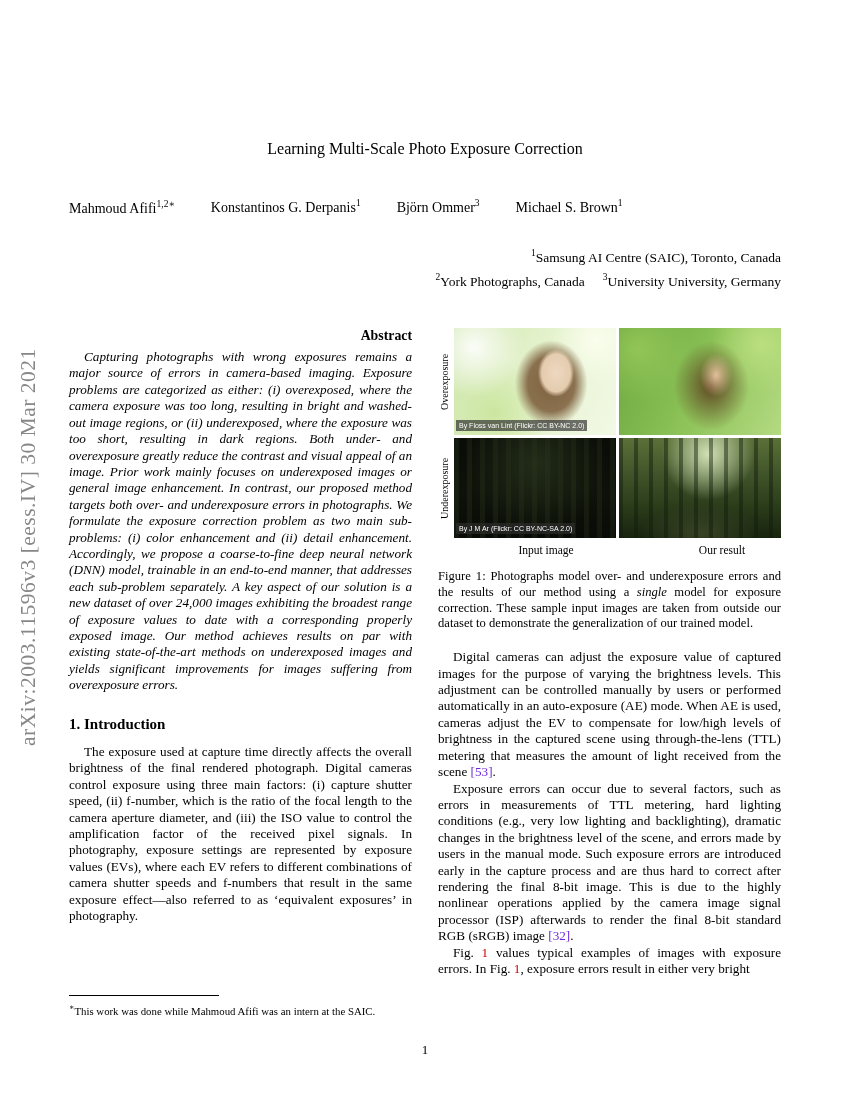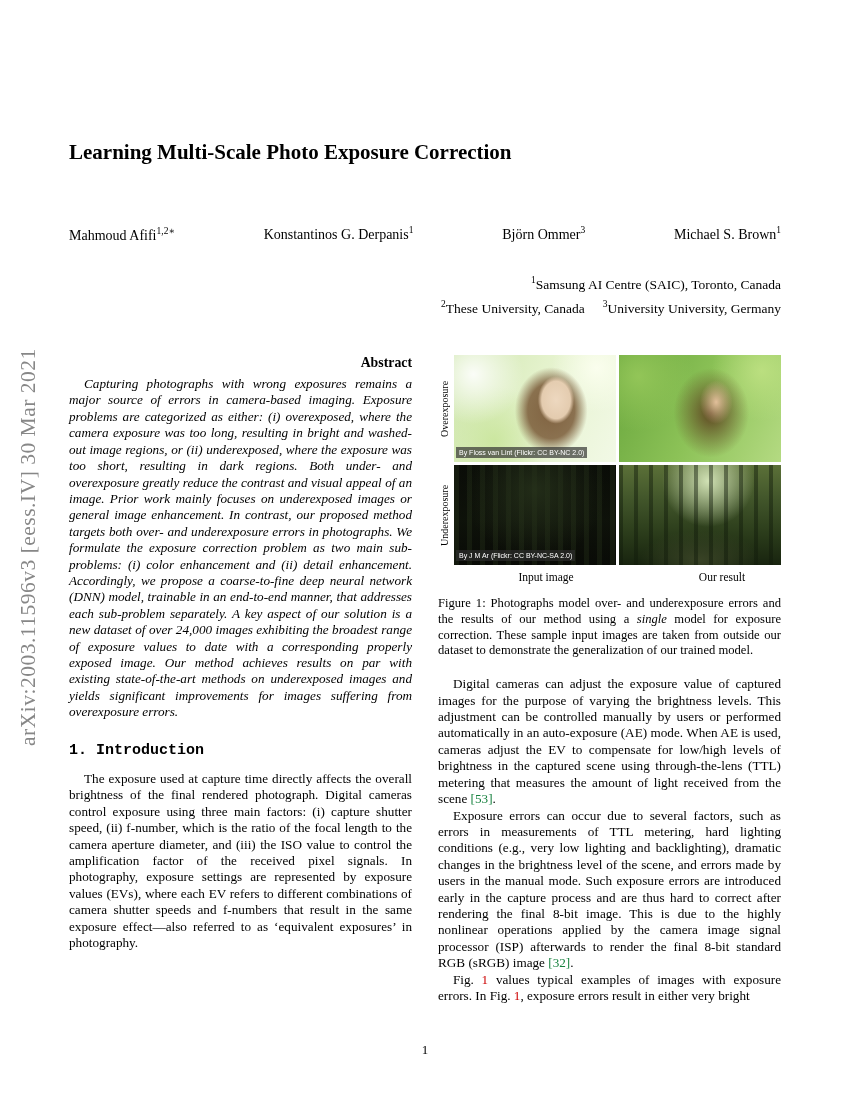--- a/index.html
+++ b/index.html
@@ -22,39 +22,39 @@
     font-size: 21.5px;
     color: #878787;
     letter-spacing: 0.5px;
     text-align: center;
     white-space: nowrap;
   }
 
   
   .content { width: 712px; margin: 0 auto; padding-top: 140px; }
 
-  .paper-title { text-align: left; font-size: 21px; font-weight: bold; }
+  .paper-title { text-align: center; font-size: 16px; font-weight: normal; }
 
   .authors {
-    display: flex; justify-content: space-between; gap: 36px;
-    margin-top: 60px; font-size: 14px;
+    display: flex; justify-content: flex-start; gap: 36px;
+    margin-top: 40px; font-size: 14px;
   }
   .authors sup, .affils sup { font-size: 9.5px; }
 
   .affils { text-align: right; margin-top: 26px; font-size: 13.5px; line-height: 20px; }
   .affil-gap { display: inline-block; width: 18px; }
 
   .columns { display: flex; gap: 26px; margin-top: 36px; }
   .col { width: 343px; font-size: 13.2px; line-height: 16.4px; text-align: justify; }
   .col-left { position: relative; height: 690px; }
 
   .abstract-heading { text-align: right; font-weight: bold; font-size: 13.8px; margin: 0 0 5px 0; }
   .abstract-text { margin: 0; font-style: italic; text-indent: 15px; }
 
-  .section-heading { font-size: 15px; font-weight: bold; margin: 22px 0 12px 0; text-align: left; font-family: Liberation Mono, monospace; }
+  .section-heading { font-size: 15px; font-weight: bold; margin: 22px 0 12px 0; text-align: left; }
   .body-para { margin: 0; text-indent: 15px; }
 
   .footnote { position: absolute; left: 0; bottom: 0; width: 100%; }
   .footnote-rule { width: 150px; border: 0; border-top: 1px solid #000; margin: 0 0 5px 0; }
   .footnote-text { font-size: 10.8px; line-height: 13px; text-align: left; }
   .footnote-text sup { font-size: 8px; }
 
   
   .fig-grid {
     display: grid;
@@ -115,21 +115,21 @@
     margin-top: 4px;
     font-size: 11.5px;
   }
   .fig-collabel { text-align: center; }
 
   .fig-caption { margin-top: 11px; font-size: 12.6px; line-height: 15.8px; text-align: justify; }
   .caption-italic { font-style: italic; }
 
   .first-body-para { margin-top: 17px; }
 
-  .cite { color: #15803d; text-decoration: none; cursor: pointer; }
+  .cite { color: #6d28d9; text-decoration: none; cursor: pointer; }
   .figref { color: #cc0000; text-decoration: none; cursor: pointer; }
 
   .page-number { position: absolute; bottom: 42px; left: 0; width: 100%; text-align: center; font-size: 13px; }
 </style>
 </head>
 <body>
 
 <div class="arxiv-banner">arXiv:2003.11596v3 [eess.IV] 30 Mar 2021</div>
 
 <div class="content">
@@ -138,32 +138,36 @@
 
   <div class="authors">
     <span class="author"><span>Mahmoud Afifi</span><sup>1,2∗</sup></span>
     <span class="author"><span>Konstantinos G. Derpanis</span><sup>1</sup></span>
     <span class="author"><span>Björn Ommer</span><sup>3</sup></span>
     <span class="author"><span>Michael S. Brown</span><sup>1</sup></span>
   </div>
 
   <div class="affils">
     <div><sup>1</sup><span>Samsung AI Centre (SAIC), Toronto, Canada</span></div>
-    <div><sup>2</sup><span>These University, Canada</span><span class="affil-gap"></span><sup>3</sup><span>University University, Germany</span></div>
+    <div><sup>2</sup><span>York Photographs, Canada</span><span class="affil-gap"></span><sup>3</sup><span>University University, Germany</span></div>
   </div>
 
   <div class="columns">
 
     <div class="col col-left">
       <div class="abstract-heading">Abstract</div>
       <p class="abstract-text">Capturing photographs with wrong exposures remains a major source of errors in camera-based imaging. Exposure problems are categorized as either: (i) overexposed, where the camera exposure was too long, resulting in bright and washed-out image regions, or (ii) underexposed, where the exposure was too short, resulting in dark regions. Both under- and overexposure greatly reduce the contrast and visual appeal of an image. Prior work mainly focuses on underexposed images or general image enhancement. In contrast, our proposed method targets both over- and underexposure errors in photographs. We formulate the exposure correction problem as two main sub-problems: (i) color enhancement and (ii) detail enhancement. Accordingly, we propose a coarse-to-fine deep neural network (DNN) model, trainable in an end-to-end manner, that addresses each sub-problem separately. A key aspect of our solution is a new dataset of over 24,000 images exhibiting the broadest range of exposure values to date with a corresponding properly exposed image. Our method achieves results on par with existing state-of-the-art methods on underexposed images and yields significant improvements for images suffering from overexposure errors.</p>
 
       <div class="section-heading">1. Introduction</div>
       <p class="body-para">The exposure used at capture time directly affects the overall brightness of the final rendered photograph. Digital cameras control exposure using three main factors: (i) capture shutter speed, (ii) f-number, which is the ratio of the focal length to the camera aperture diameter, and (iii) the ISO value to control the amplification factor of the received pixel signals. In photography, exposure settings are represented by exposure values (EVs), where each EV refers to different combinations of camera shutter speeds and f-numbers that result in the same exposure effect—also referred to as ‘equivalent exposures’ in photography.</p>
 
+      <div class="footnote">
+        <hr class="footnote-rule">
+        <div class="footnote-text"><sup>∗</sup><span>This work was done while Mahmoud Afifi was an intern at the SAIC.</span></div>
+      </div>
     </div>
 
     <div class="col col-right">
 
       <div class="fig-grid">
         <div class="fig-rowlabel">Overexposure</div>
         <div class="fig-img img-over-input">
           <span class="attr-tag">By Floss van Lint (Flickr: CC BY-NC 2.0)</span>
         </div>
         <div class="fig-img img-over-result"></div>

